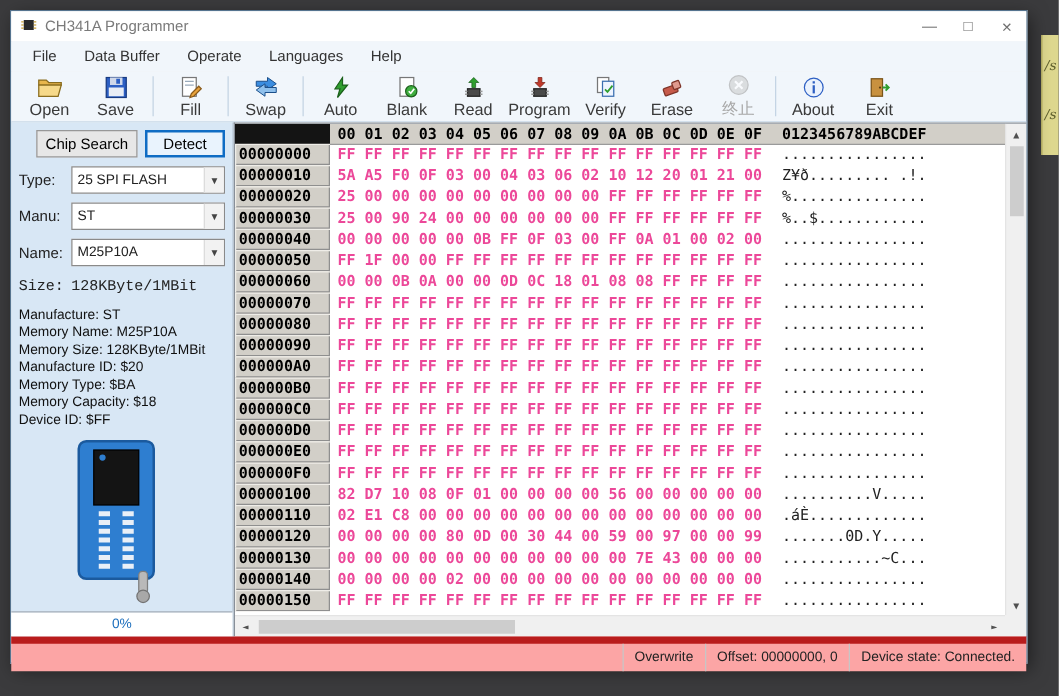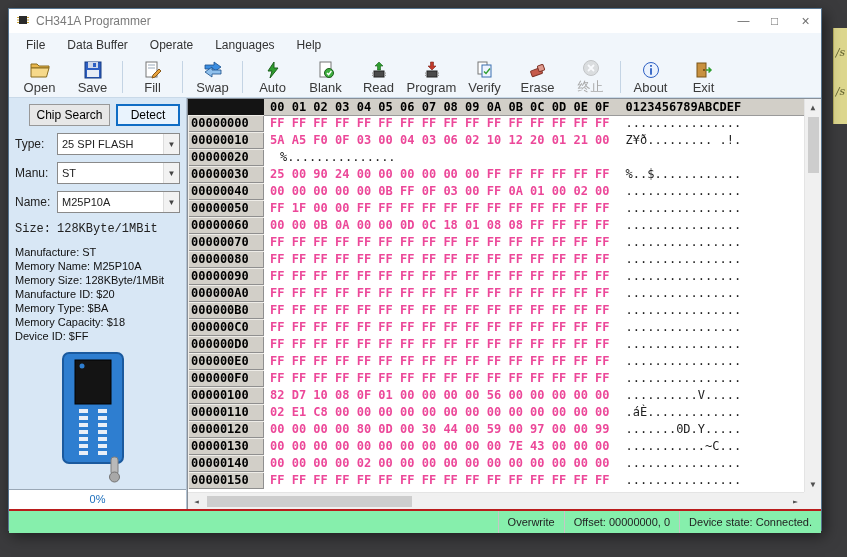--- a/index.html
+++ b/index.html
@@ -68,21 +68,21 @@
            box-sizing:border-box;display:flex;flex-direction:column;align-items:center;}
   .scroll-arrow{height:16px;width:17px;color:#505050;font-size:8px;display:flex;align-items:center;justify-content:center;}
   .vthumb{width:11px;height:56px;background:#cdcdcd;margin-top:2px;}
   .vfill{flex:1;}
   .hscroll{position:absolute;left:0;right:17px;bottom:0;height:17px;background:#f0f0f0;border-top:1px solid #e4e4e4;
            box-sizing:border-box;display:flex;align-items:center;}
   .hthumb{width:205px;height:11px;background:#cdcdcd;margin-left:2px;}
   .hfill{flex:1;}
   .scroll-corner{position:absolute;right:0;bottom:0;width:17px;height:17px;background:#f0f0f0;}
 
-  .statusbar{height:22px;background:#86efac;border-top:2px solid #b91c1c;display:flex;align-items:center;
+  .statusbar{height:22px;background:#fca5a5;border-top:6px solid #b91c1c;display:flex;align-items:center;
              font-size:11px;color:#222;}
   .status-fill{flex:1;}
   .status-seg{padding:0 9px;border-left:1px solid #c6c6c6;height:100%;display:flex;align-items:center;white-space:nowrap;}
 </style>
 </head>
 <body>
 
 <div class="desktop">
 
   <div class="sticky">
@@ -342,20 +342,21 @@
               <span class="bytes">FF FF FF FF FF FF FF FF FF FF FF FF FF FF FF FF</span>
               <span class="ascii">................</span>
             </div>
             <div class="hex-row">
               <span class="addr">00000010</span>
               <span class="bytes">5A A5 F0 0F 03 00 04 03 06 02 10 12 20 01 21 00</span>
               <span class="ascii">Z¥ð......... .!.</span>
             </div>
             <div class="hex-row">
               <span class="addr">00000020</span>
+              <span class="bytes">25 00 00 00 00 00 00 00 00 00 FF FF FF FF FF FF</span>
               <span class="ascii">%...............</span>
             </div>
             <div class="hex-row">
               <span class="addr">00000030</span>
               <span class="bytes">25 00 90 24 00 00 00 00 00 00 FF FF FF FF FF FF</span>
               <span class="ascii">%..$............</span>
             </div>
             <div class="hex-row">
               <span class="addr">00000040</span>
               <span class="bytes">00 00 00 00 00 0B FF 0F 03 00 FF 0A 01 00 02 00</span>

